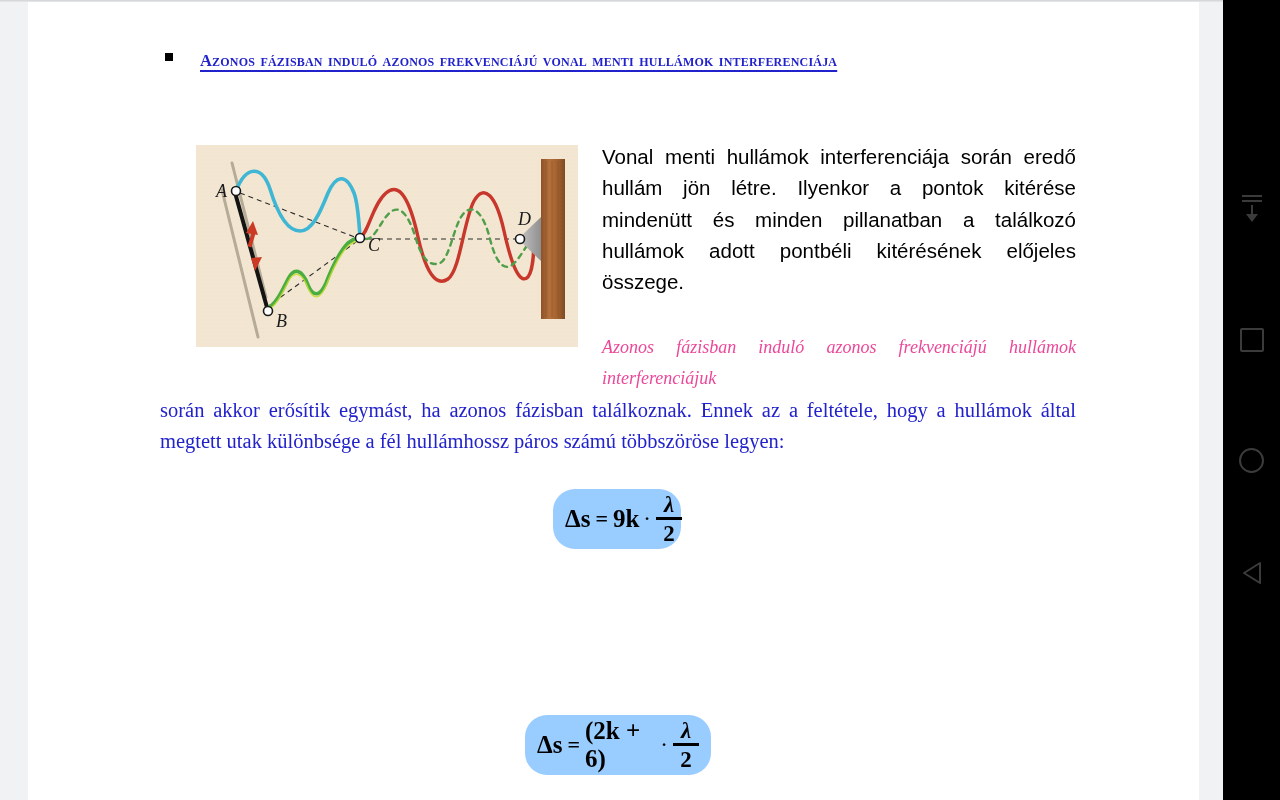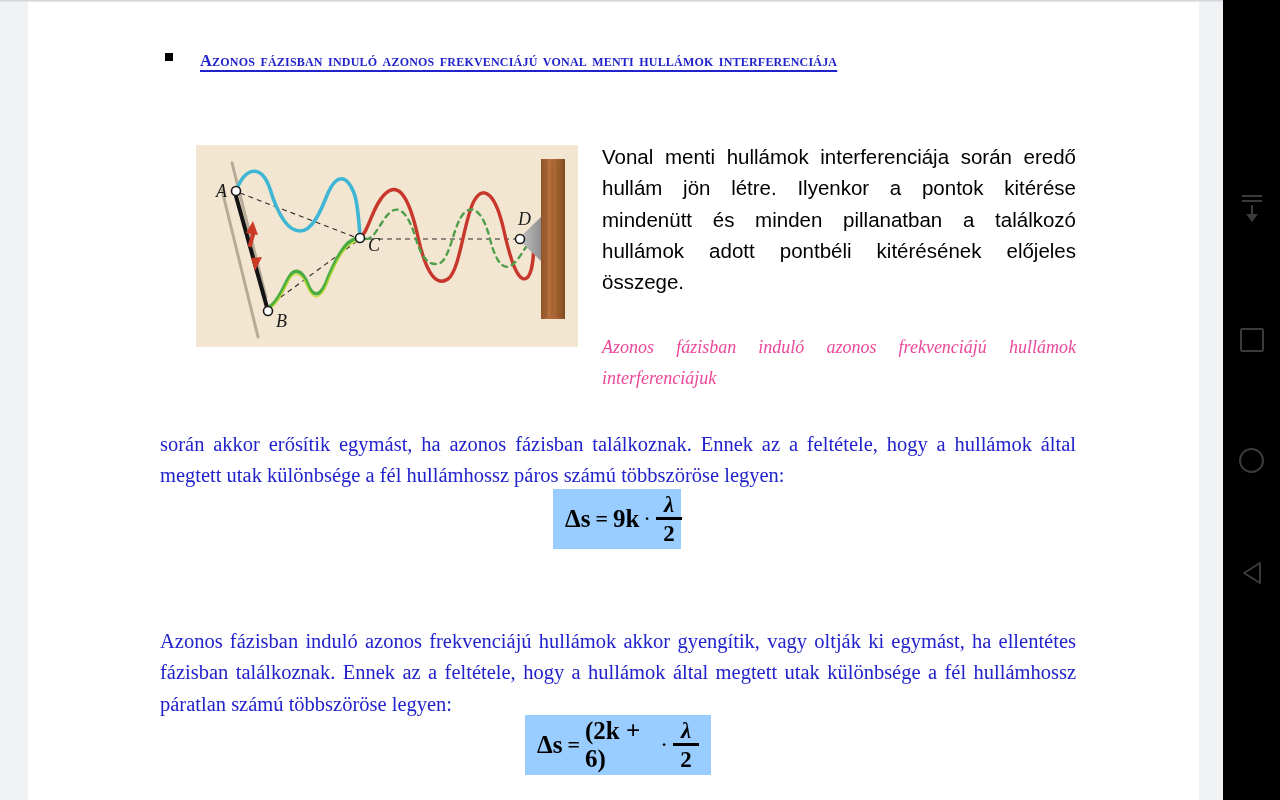--- a/index.html
+++ b/index.html
@@ -132,35 +132,35 @@
   .para-blue-wide {
     position: absolute;
     left: 132px;
     width: 916px;
     color: #2222cc;
     font-family: "Liberation Serif", serif;
     font-size: 20.5px;
     line-height: 31.3px;
     text-align: justify;
     text-align-last: left;
-    margin-top: 34px;
   }
   #para-cont { top: 393px; }
   #para-second { top: 590px; }
 
   
   .formula-box {
     position: absolute;
     background: #99ccff;
     color: #000000;
     font-family: "Liberation Serif", serif;
     font-weight: bold;
     display: flex;
     align-items: center;
     box-sizing: border-box;
+    border-radius: 22px;
   }
   #formula1 {
     left: 525px;
     top: 487px;
     width: 128px;
     height: 60px;
     padding: 0 12px;
   }
   #formula2 {
     left: 497px;
@@ -373,21 +373,20 @@
           <span class="f-eq">=</span>
           <span class="f-term">9k</span>
           <span class="f-dot">·</span>
           <span class="frac">
             <span class="num">λ</span>
             <span class="bar"></span>
             <span class="den">2</span>
           </span>
         </div>
 
-        <div id="para-second" class="para-blue-wide">Azonos fázisban induló azonos frekvenciájú hullámok akkor gyengítik, vagy oltják ki egymást, ha ellentétes fázisban találkoznak. Ennek az a feltétele, hogy a hullámok által megtett utak különbsége a fél hullámhossz páratlan számú többszöröse legyen:</div>
 
         <div id="formula2" class="formula-box">
           <span class="f-delta">Δs</span>
           <span class="f-eq">=</span>
           <span class="f-term">(2k + 6)</span>
           <span class="f-dot">·</span>
           <span class="frac">
             <span class="num">λ</span>
             <span class="bar"></span>
             <span class="den">2</span>

